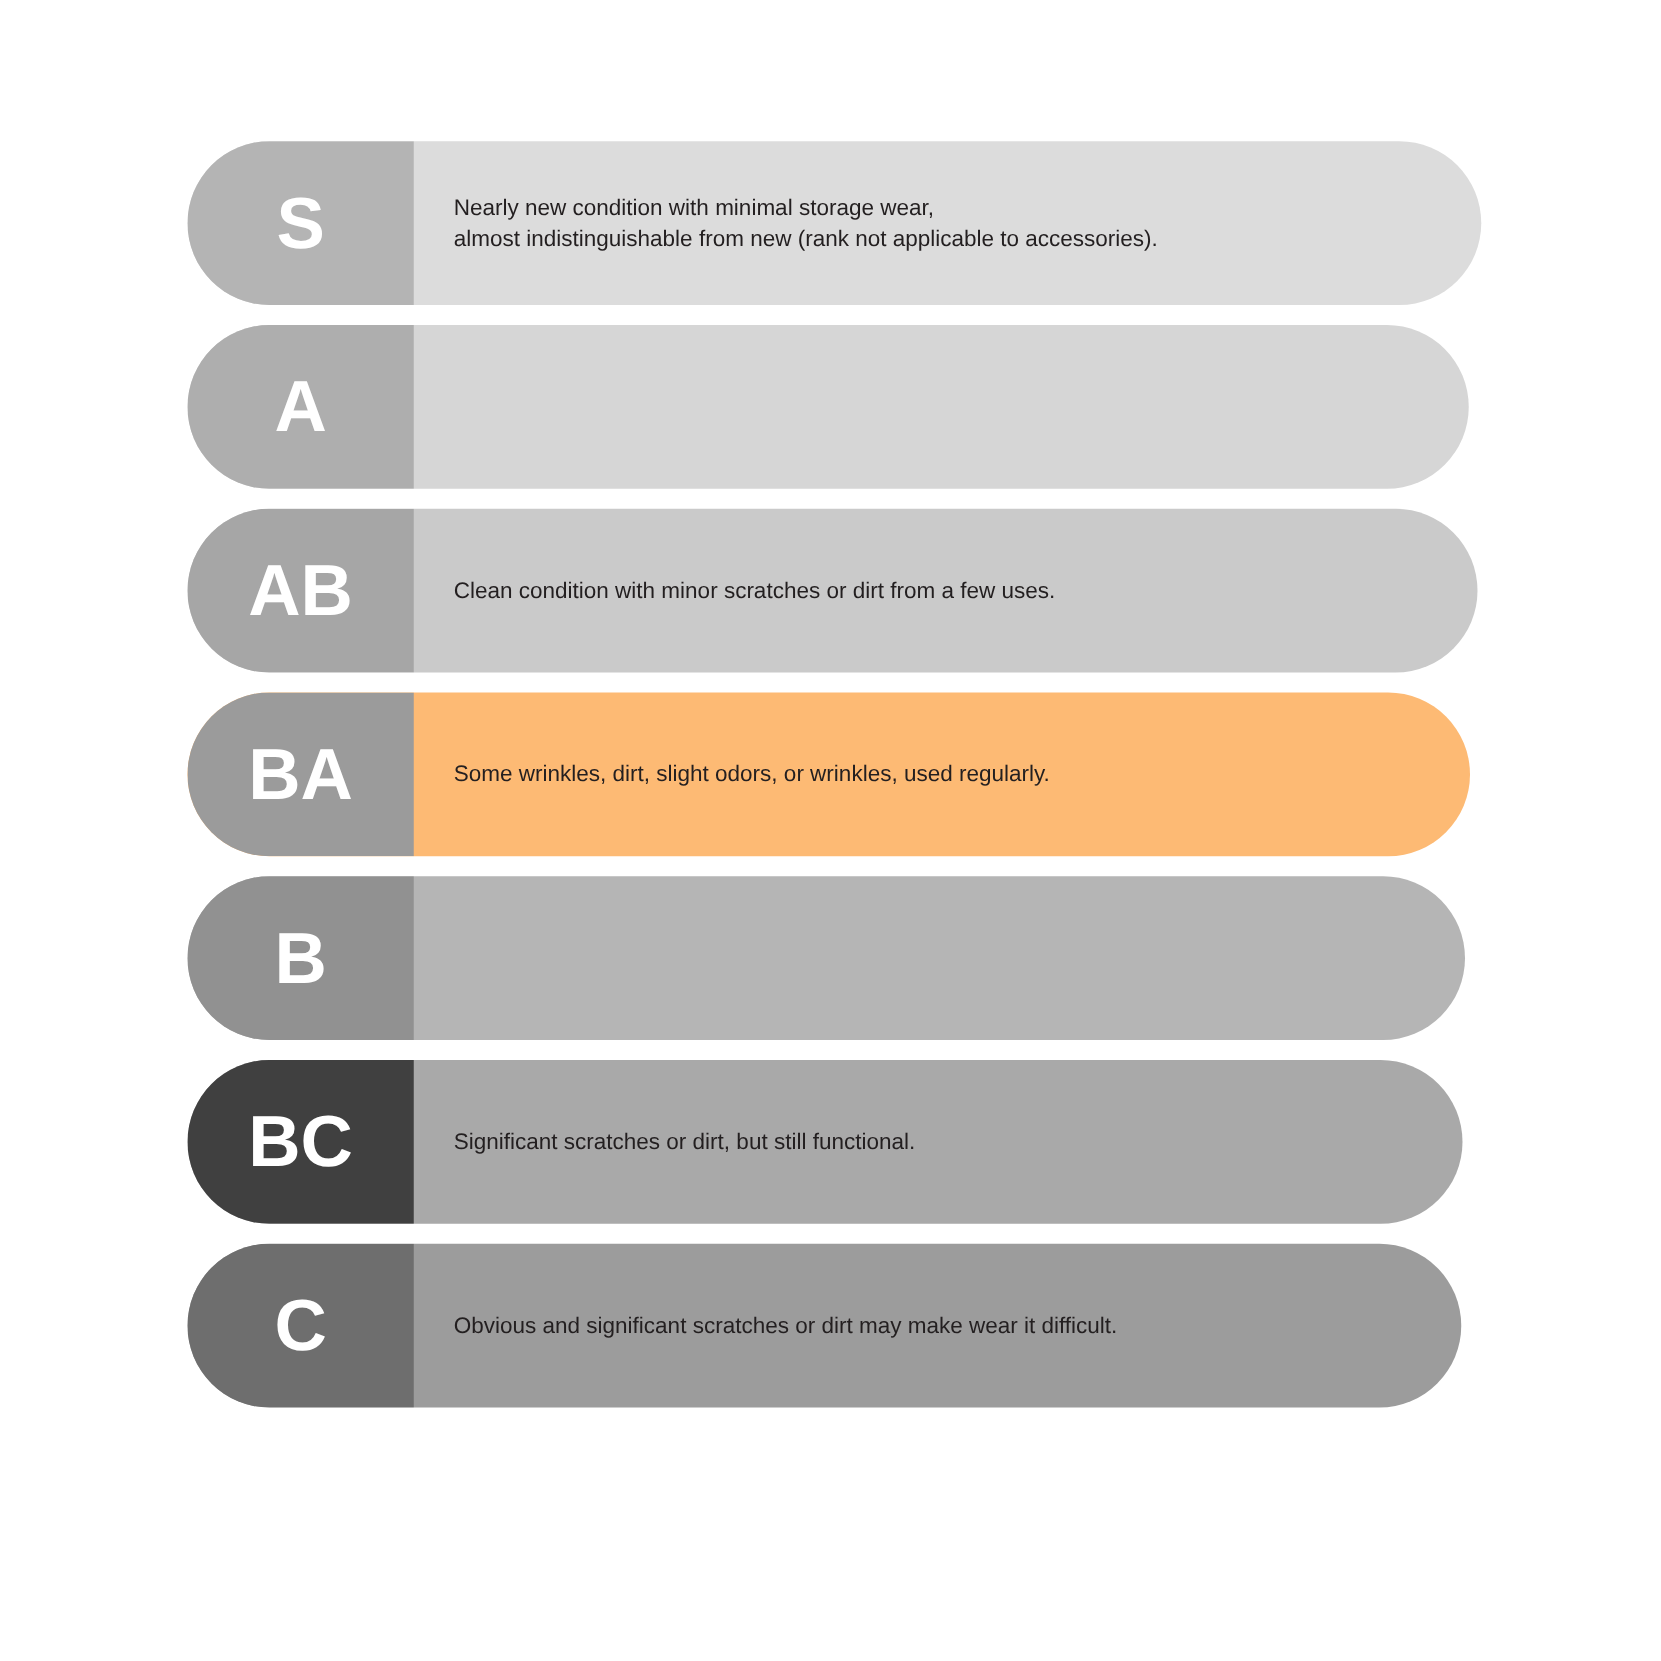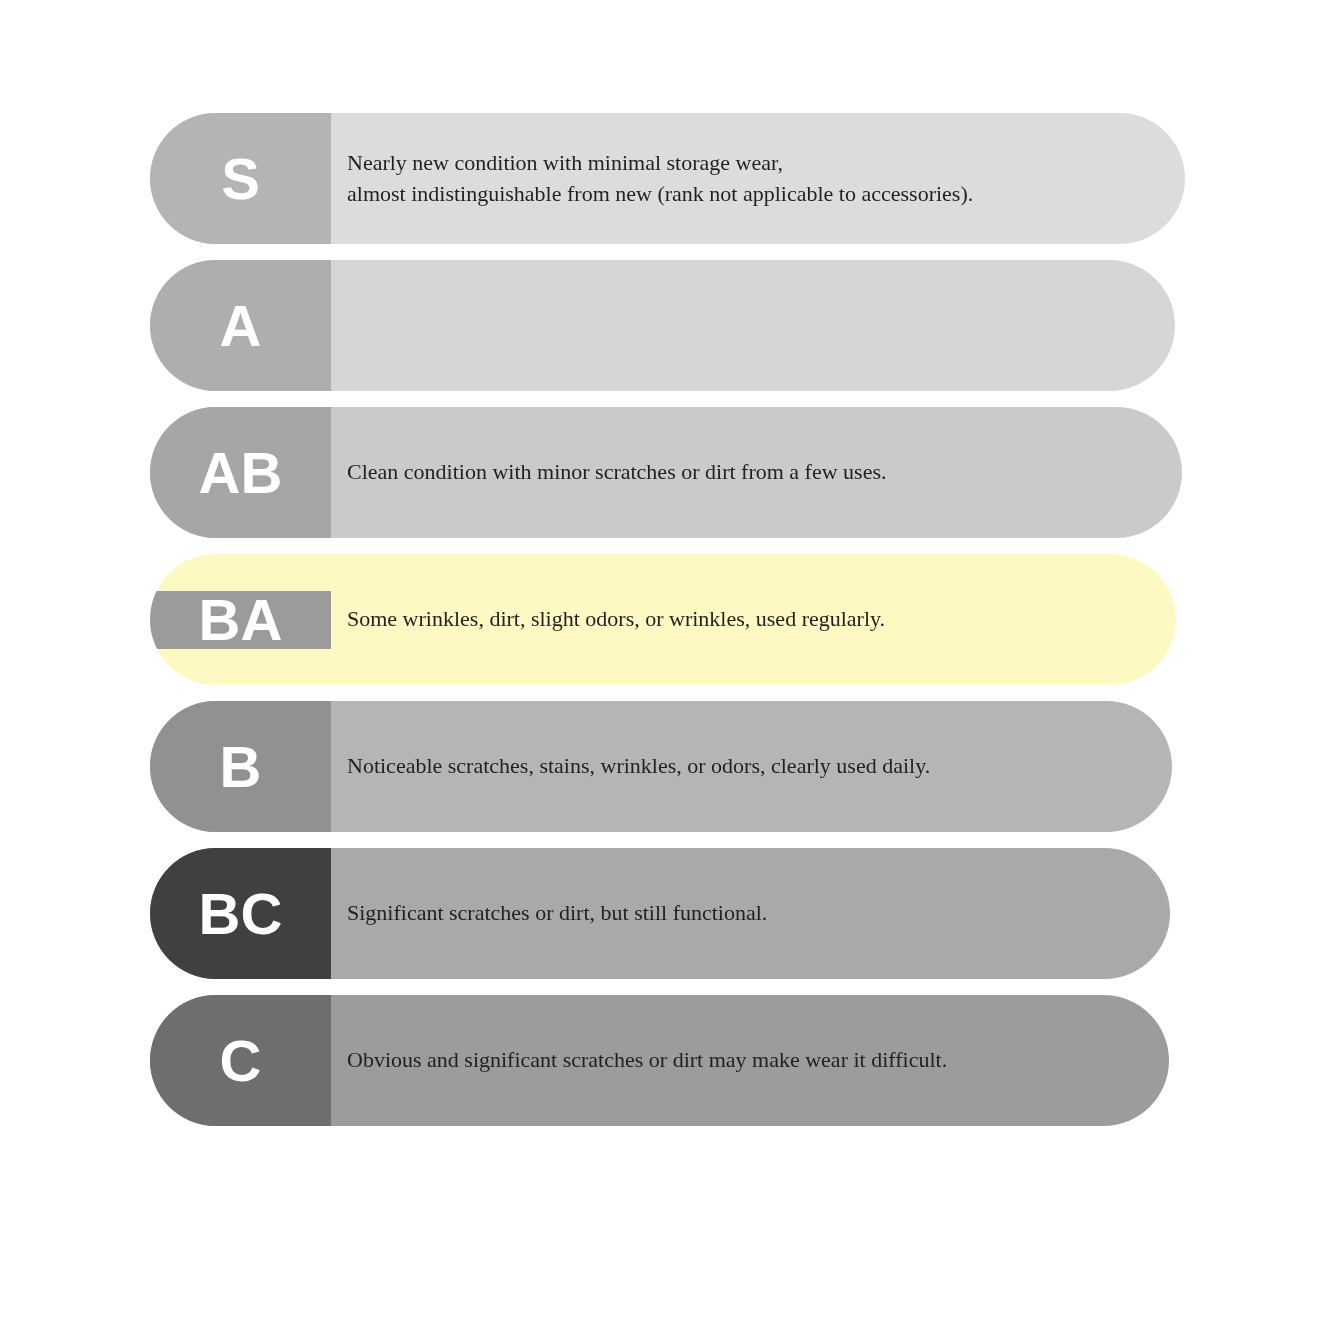--- a/index.html
+++ b/index.html
@@ -38,52 +38,50 @@
     font-weight: bold;
     font-size: 58px;
     letter-spacing: 0px;
     line-height: 1;
     user-select: none;
   }
   .rank-desc {
     flex: 1 1 auto;
     display: flex;
     align-items: center;
-    padding-left: 16px;
+    padding-left: 32px;
     padding-right: 40px;
-    font-size: 22px;
+    font-size: 18px;
     line-height: 1.38;
     color: #231f20;
     white-space: pre-line;
-    font-family: Liberation Serif, serif;
   }
 </style>
 </head>
 <body>
 
 <div id="chart">
     <div class="rank-row w0" style="width: 1035px; background: rgb(220, 220, 220);">
       <div class="rank-badge" style="background: rgb(180, 180, 180);">S</div>
       <div class="rank-desc">Nearly new condition with minimal storage wear,
 almost indistinguishable from new (rank not applicable to accessories).</div>
     </div>
     <div class="rank-row w1" style="width: 1025px; background: rgb(214, 214, 214);">
       <div class="rank-badge" style="background: rgb(174, 174, 174);">A</div>
     </div>
     <div class="rank-row w2" style="width: 1032px; background: rgb(202, 202, 202);">
       <div class="rank-badge" style="background: rgb(166, 166, 166);">AB</div>
       <div class="rank-desc">Clean condition with minor scratches or dirt from a few uses.</div>
     </div>
-    <div class="rank-row w3" style="width: 1026px; background: #fef9c3; align-items: center;">
+    <div class="rank-row w3" style="width: 1026px; background: #fdba74;">
       <div class="rank-badge" style="background: rgb(155, 155, 155);">BA</div>
       <div class="rank-desc">Some wrinkles, dirt, slight odors, or wrinkles, used regularly.</div>
     </div>
     <div class="rank-row w4" style="width: 1022px; background: rgb(181, 181, 181);">
       <div class="rank-badge" style="background: rgb(145, 145, 145);">B</div>
-      <div class="rank-desc">Noticeable scratches, stains, wrinkles, or odors, clearly used daily.</div>
     </div>
     <div class="rank-row w5" style="width: 1020px; background: rgb(169, 169, 169);">
       <div class="rank-badge" style="background: #404040;">BC</div>
       <div class="rank-desc">Significant scratches or dirt, but still functional.</div>
     </div>
     <div class="rank-row w6" style="width: 1019px; background: rgb(156, 156, 156);">
       <div class="rank-badge" style="background: rgb(110, 110, 110);">C</div>
       <div class="rank-desc">Obvious and significant scratches or dirt may make wear it difficult.</div>
     </div>
   </div>

